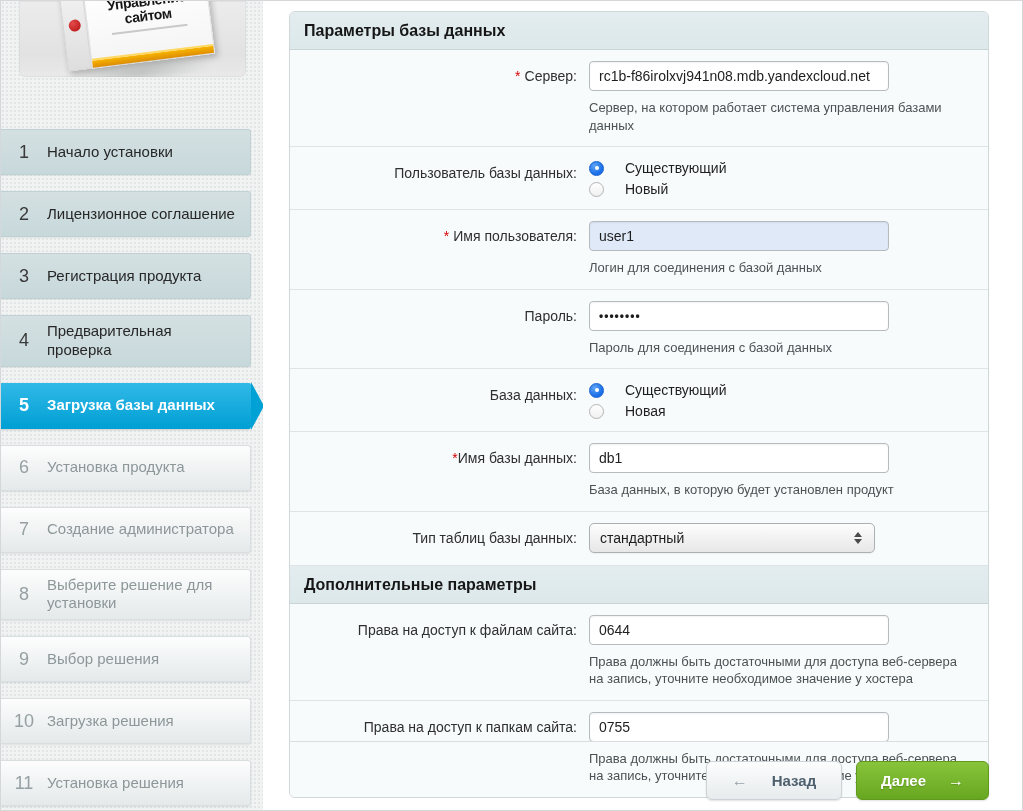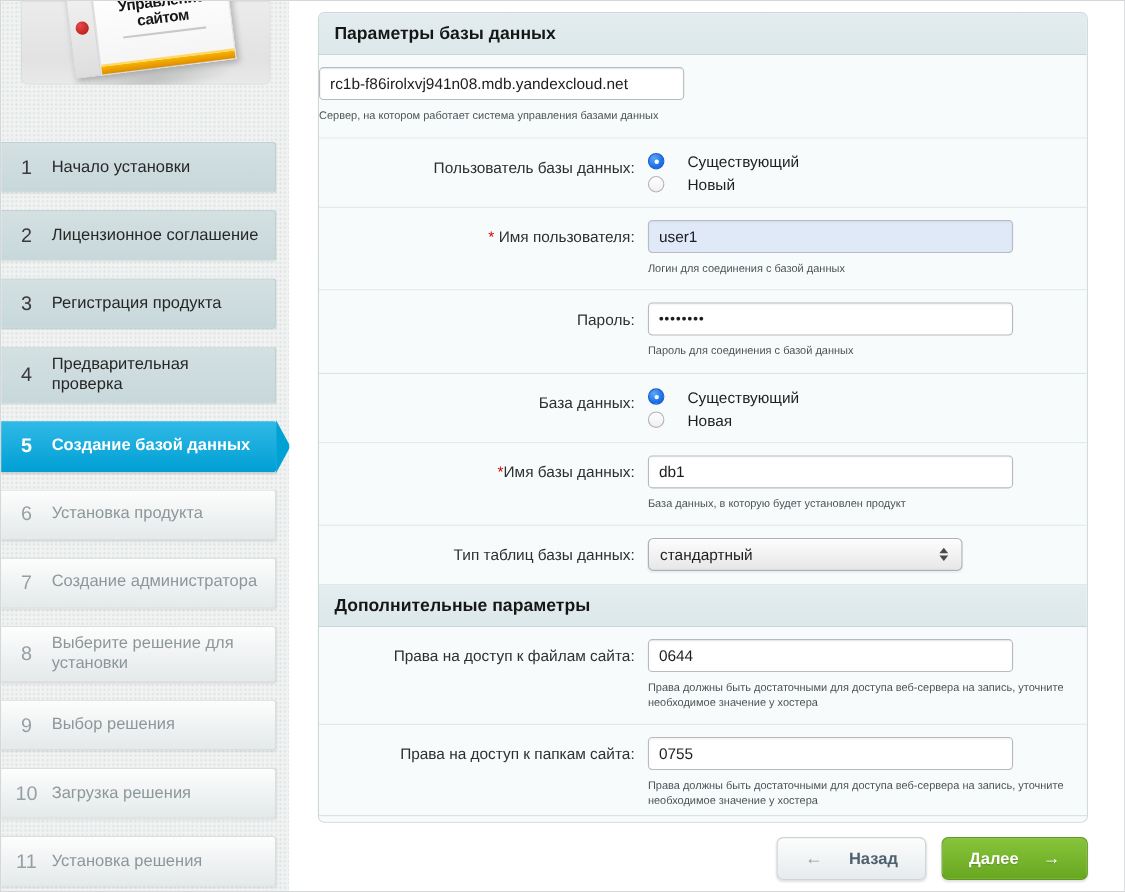--- a/index.html
+++ b/index.html
@@ -62,27 +62,27 @@
     font-size:16px; font-weight:bold; color:#161616; border-bottom:1px solid #c9d4d7; }
 
   .frow { display:flex; border-bottom:1px solid #dfe5e6; padding:11px 0 12px; background:#f8fbfc; }
   .frow:last-child { border-bottom:none; }
   .flabel { width:299px; flex:none; text-align:right; padding:7px 12px 0 0;
     font-size:14px; color:#2f2f2f; }
   .flabel .req { color:#d40000; margin-right:4px; }
   .flabel .req.tight { margin-right:0; }
   .ffield { flex:1; padding-right:16px; }
 
-  .tinput { width:332px; height:30px; border:1px solid #b5bbbe; border-radius:4px;
+  .tinput { width:300px; height:30px; border:1px solid #b5bbbe; border-radius:4px;
     padding:0 9px; font-size:14px; color:#1d1d1d; background:#fff;
     box-shadow:inset 0 1px 2px rgba(0,0,0,0.06); font-family:"Liberation Sans",sans-serif; }
   .tinput.autofill { background:#dfe9f8; }
   .tinput.pwd { font-size:12px; font-weight:bold; letter-spacing:1px; }
 
-  .fhelp { margin-top:8px; font-size:10px; line-height:1.35; color:#4b5255; max-width:450px; }
+  .fhelp { margin-top:8px; font-size:13px; line-height:1.35; color:#4b5255; max-width:450px; }
 
   .radio-group { display:flex; flex-direction:column; gap:5px; padding-top:2px; }
   .radio-opt { display:flex; align-items:center; gap:21px; font-size:14px; color:#1e1e1e; cursor:pointer; }
   .rdot { width:15px; height:15px; border-radius:50%; flex:none; }
   .rdot.on { background:radial-gradient(circle at 35% 30%, #5fa5f5, #1a6fe8 65%);
     border:1px solid #1560cd; position:relative; }
   .rdot.on::after { content:""; position:absolute; left:4.5px; top:4.5px; width:4px; height:4px;
     border-radius:50%; background:#fff; }
   .rdot.off { background:linear-gradient(#fff,#f0f0f0); border:1px solid #b3b3b3; }
 
@@ -144,21 +144,21 @@
         <div class="step done">
           <span class="step-num">3</span>
           <span class="step-label">Регистрация продукта</span>
         </div>
         <div class="step done">
           <span class="step-num">4</span>
           <span class="step-label">Предварительная проверка</span>
         </div>
         <div class="step active">
           <span class="step-num">5</span>
-          <span class="step-label">Создание базой данных</span>
+          <span class="step-label">Загрузка базы данных</span>
         </div>
         <div class="step todo">
           <span class="step-num">6</span>
           <span class="step-label">Установка продукта</span>
         </div>
         <div class="step todo">
           <span class="step-num">7</span>
           <span class="step-label">Создание администратора</span>
         </div>
         <div class="step todo">
@@ -179,20 +179,23 @@
         </div>
       </div>
   </div>
 
   <div class="main">
     <div class="form-box">
 
       <div class="section-header">Параметры базы данных</div>
 
       <div class="frow">
+        <div class="flabel">
+          <span class="req">*</span><span>Сервер:</span>
+        </div>
         <div class="ffield">
           <input class="tinput" type="text" value="rc1b-f86irolxvj941n08.mdb.yandexcloud.net" style="">
           <div class="fhelp">Сервер, на котором работает система управления базами данных</div>
         </div>
       </div>
 
       <div class="frow">
         <div class="flabel">
           <span>Пользователь базы данных:</span>
         </div>

